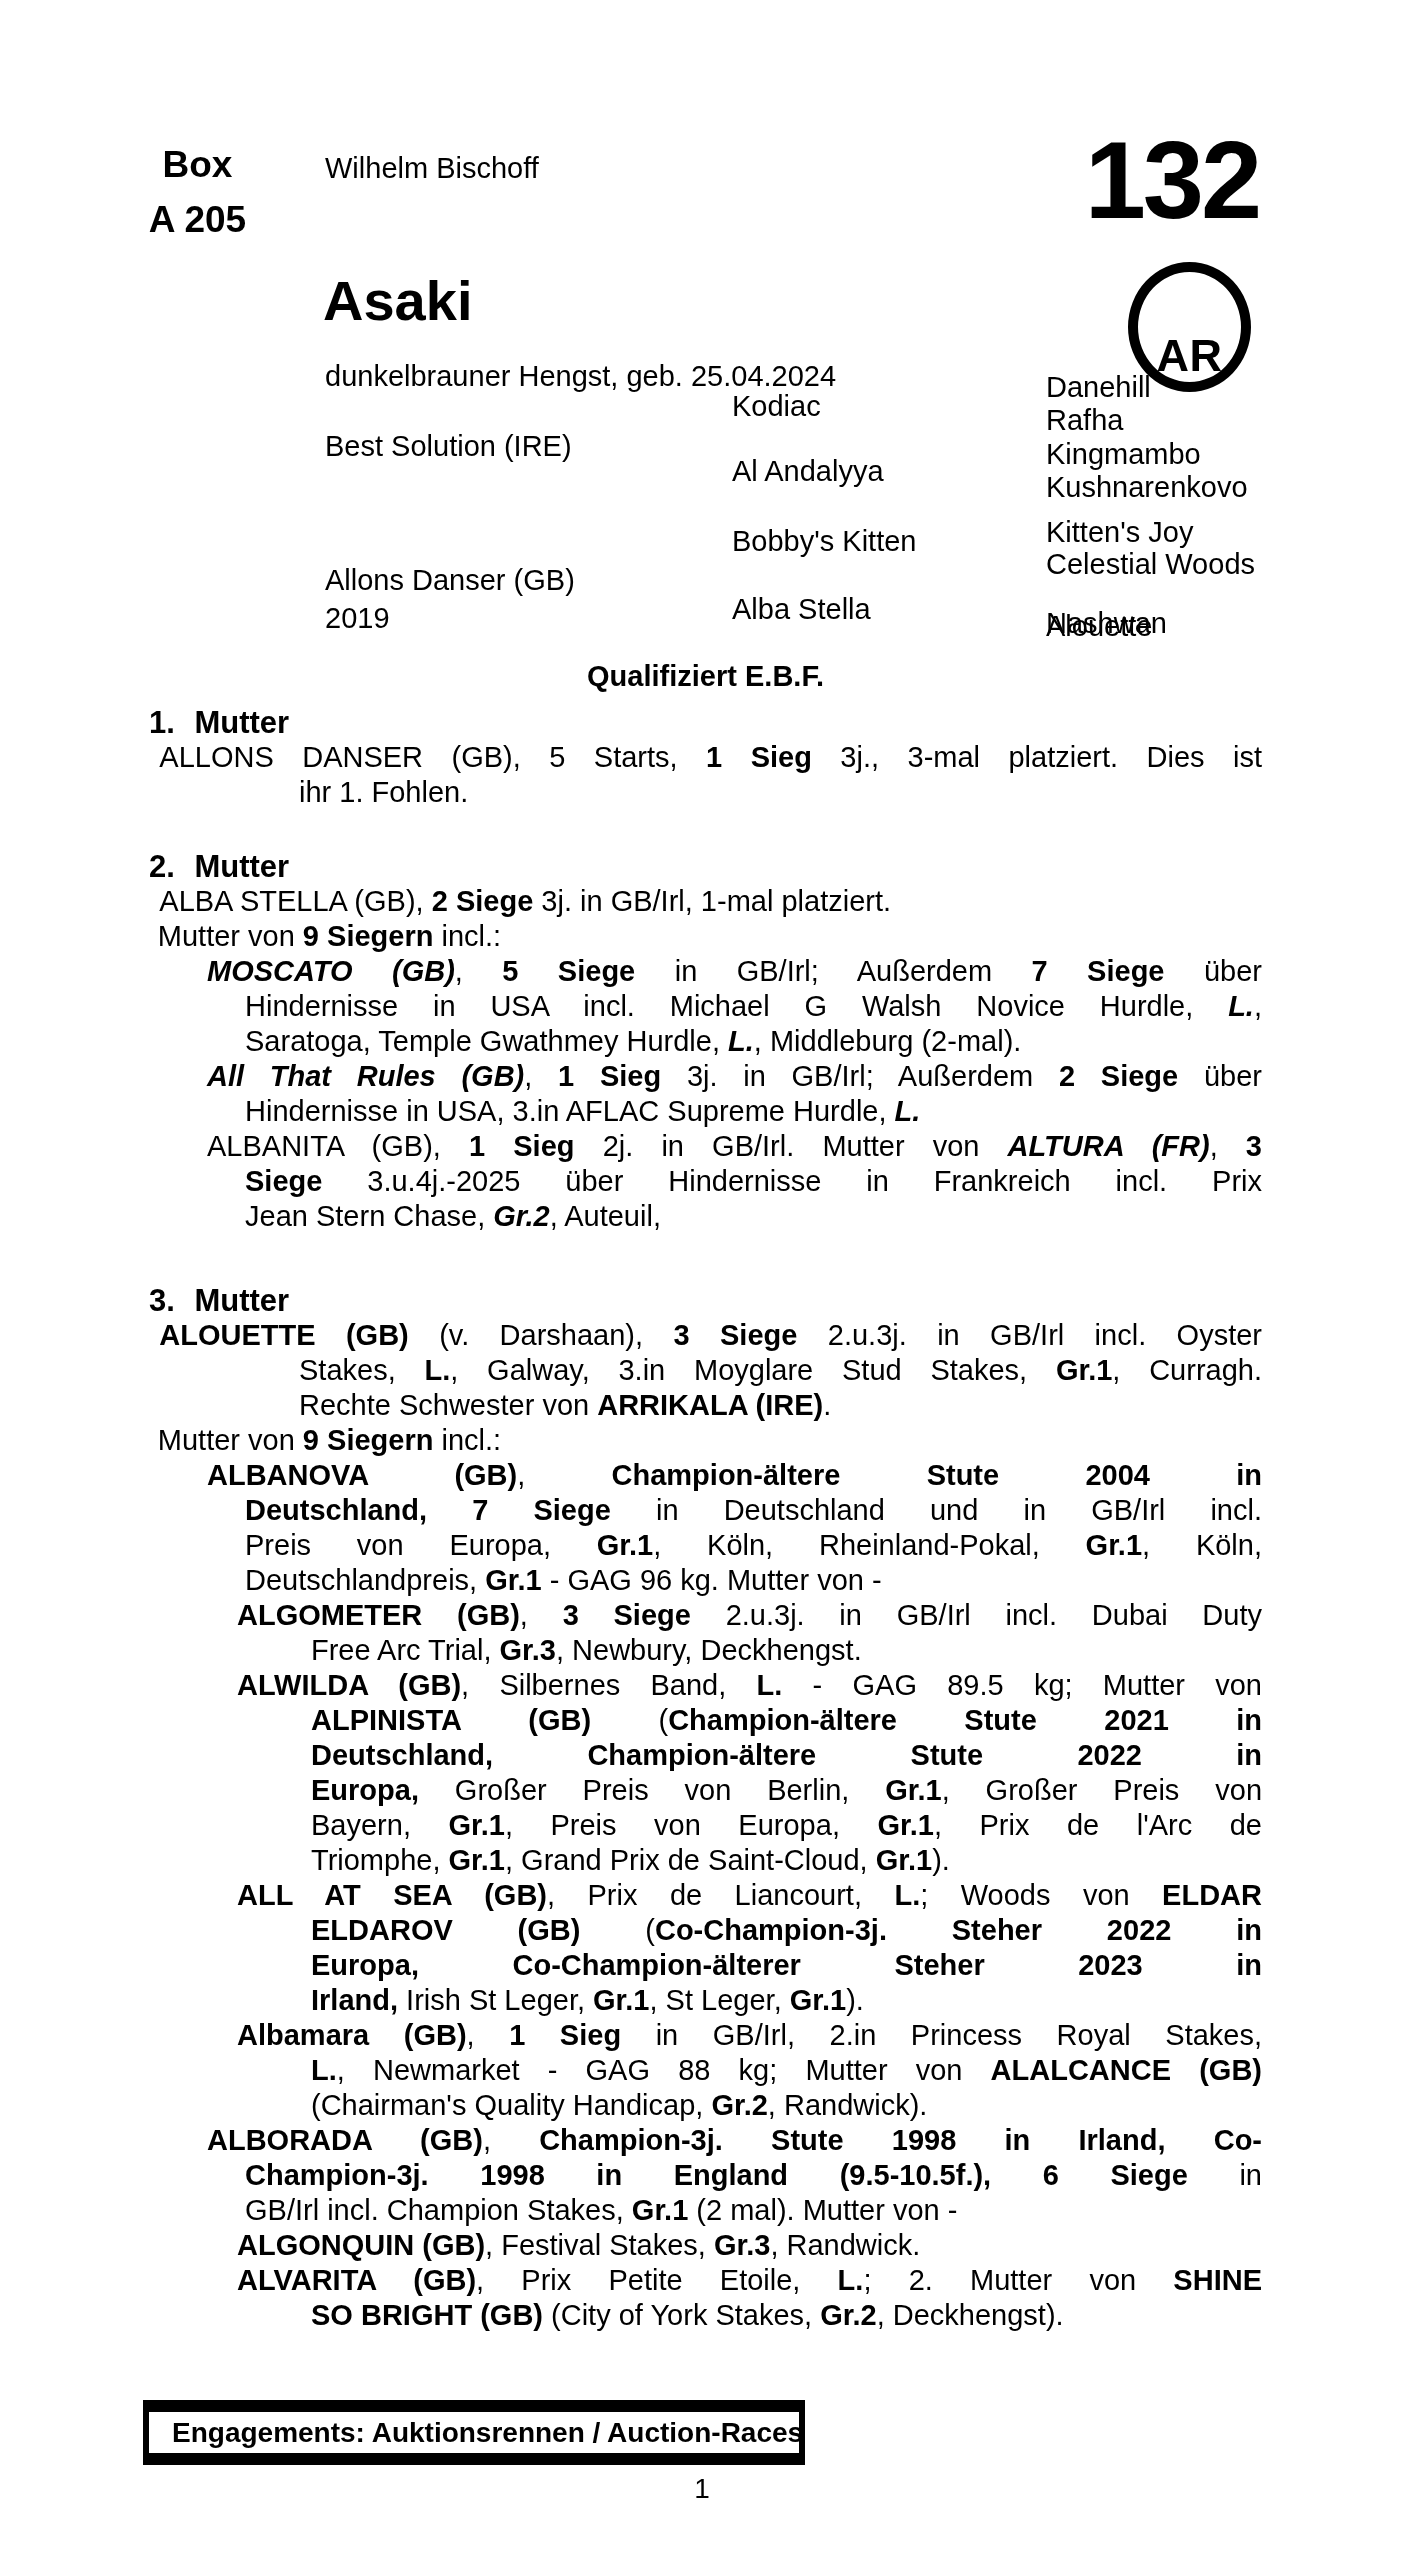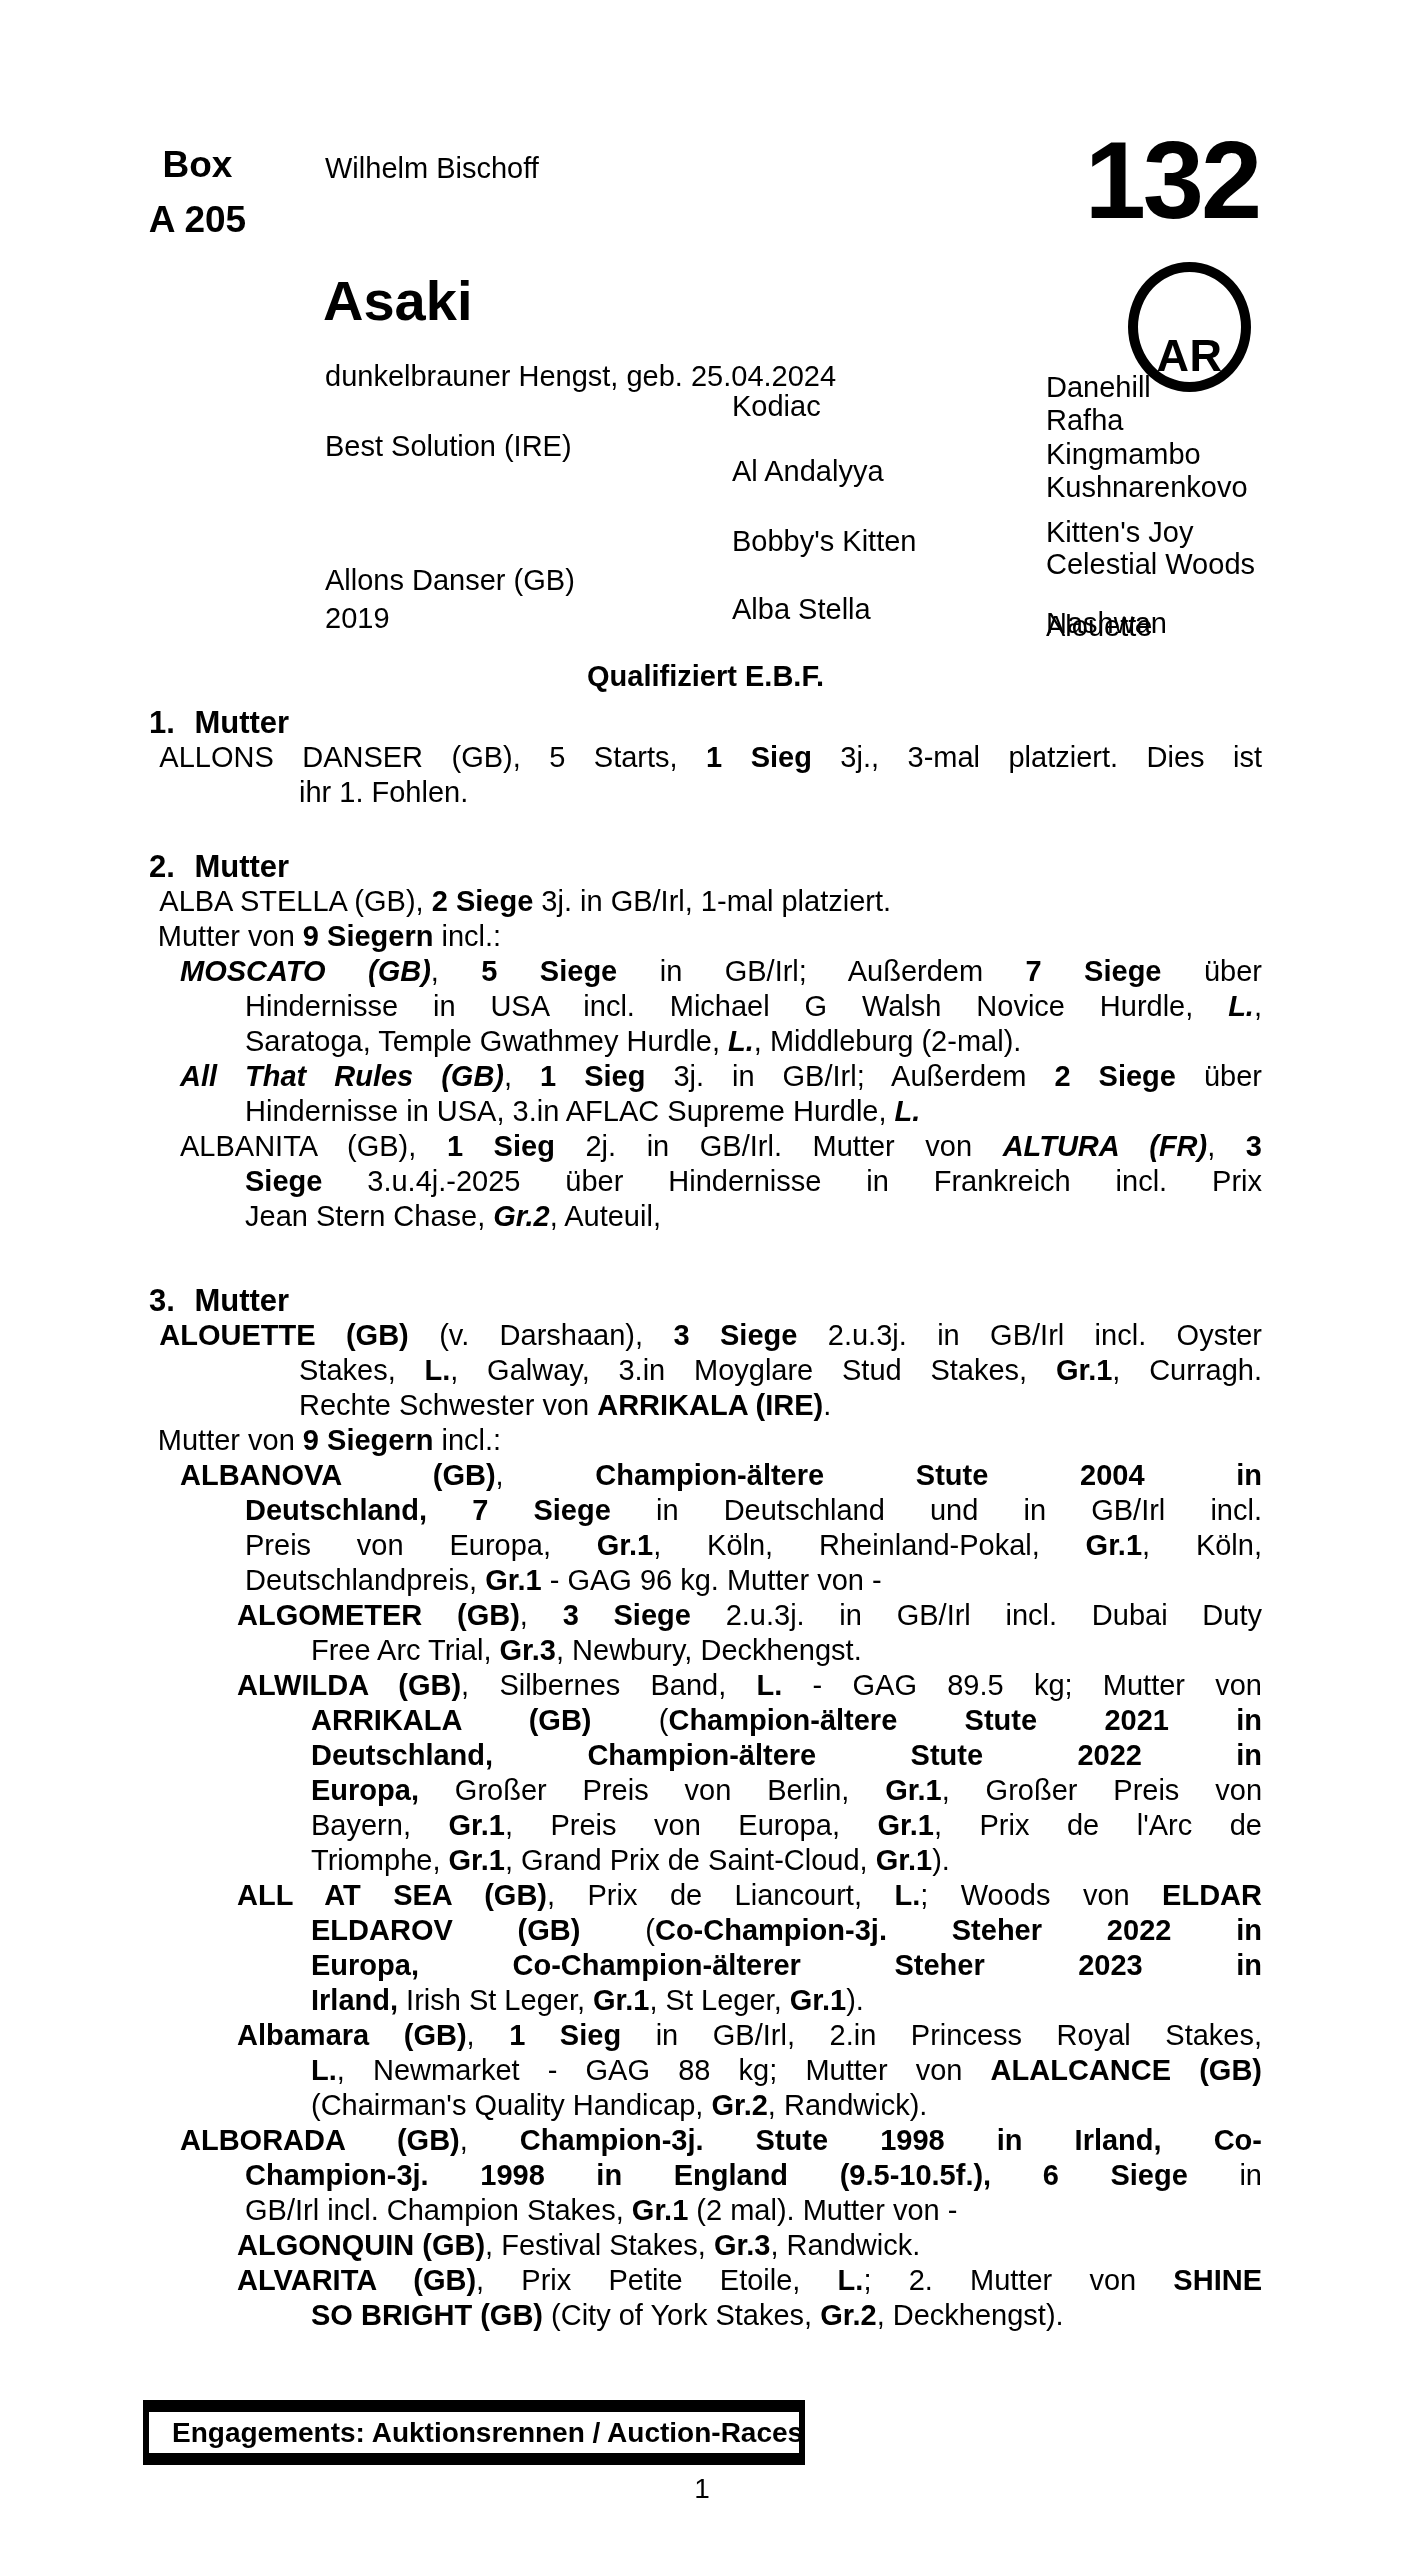--- a/index.html
+++ b/index.html
@@ -26,21 +26,21 @@
   .qual{text-align:center;font-weight:bold;}
   .h{font-weight:bold;font-size:31px;}
   .h .hnum{margin-right:19.6px;}
   .h1{margin-top:11.3px;} .h2{margin-top:39px;} .h3{margin-top:49px;}
   .b{font-weight:bold;}
   .bi{font-weight:bold;font-style:italic;}
   .para .ln{text-align:justify;text-align-last:justify;}
   .para .ln.last{text-align-last:left;}
   .p-flat .ln{margin-left:8.8px;}
   .p-dam .ln{margin-left:150px;} .p-dam .ln:first-child{margin-left:10.3px;}
-  .p-lvl1 .ln{margin-left:96px;} .p-lvl1 .ln:first-child{margin-left:31px;}
+  .p-lvl1 .ln{margin-left:96px;} .p-lvl1 .ln:first-child{margin-left:58px;}
   .p-lvl2 .ln{margin-left:162px;} .p-lvl2 .ln:first-child{margin-left:88px;}
   
   #eng-box{left:143px;top:2400px;width:662px;height:65px;box-sizing:border-box;
     border:solid #000;border-width:12.4px 6.2px;display:flex;align-items:center;
     padding-left:23px;font-weight:bold;font-size:28px;white-space:nowrap;}
   #page-num{left:0;top:2473px;width:1404px;text-align:center;font-size:28px;}
 </style>
 </head>
 <body>
 
@@ -129,21 +129,21 @@
         <div class="ln"><span class="b">Deutschland, 7 Siege</span><span> in Deutschland und in GB/Irl incl.</span></div>
         <div class="ln"><span>Preis von Europa, </span><span class="b">Gr.1</span><span>, Köln, Rheinland-Pokal, </span><span class="b">Gr.1</span><span>, Köln,</span></div>
         <div class="ln last"><span>Deutschlandpreis, </span><span class="b">Gr.1</span><span> - GAG 96 kg. Mutter von -</span></div>
       </div>
     <div class="para p-lvl2">
         <div class="ln"><span class="b">ALGOMETER (GB)</span><span>, </span><span class="b">3 Siege</span><span> 2.u.3j. in GB/Irl incl. Dubai Duty</span></div>
         <div class="ln last"><span>Free Arc Trial, </span><span class="b">Gr.3</span><span>, Newbury, Deckhengst.</span></div>
       </div>
     <div class="para p-lvl2">
         <div class="ln"><span class="b">ALWILDA (GB)</span><span>, Silbernes Band, </span><span class="b">L.</span><span> - GAG 89.5 kg; Mutter von</span></div>
-        <div class="ln"><span class="b">ARRIKALA (GB)</span><span> (</span><span class="b">Champion-ältere Stute 2021 in</span></div>
+        <div class="ln"><span class="b">ALPINISTA (GB)</span><span> (</span><span class="b">Champion-ältere Stute 2021 in</span></div>
         <div class="ln"><span class="b">Deutschland, Champion-ältere Stute 2022 in</span></div>
         <div class="ln"><span class="b">Europa,</span><span> Großer Preis von Berlin, </span><span class="b">Gr.1</span><span>, Großer Preis von</span></div>
         <div class="ln"><span>Bayern, </span><span class="b">Gr.1</span><span>, Preis von Europa, </span><span class="b">Gr.1</span><span>, Prix de l'Arc de</span></div>
         <div class="ln last"><span>Triomphe, </span><span class="b">Gr.1</span><span>, Grand Prix de Saint-Cloud, </span><span class="b">Gr.1</span><span>).</span></div>
       </div>
     <div class="para p-lvl2">
         <div class="ln"><span class="b">ALL AT SEA (GB)</span><span>, Prix de Liancourt, </span><span class="b">L.</span><span>; Woods von </span><span class="b">ELDAR</span></div>
         <div class="ln"><span class="b">ELDAROV (GB)</span><span> (</span><span class="b">Co-Champion-3j. Steher 2022 in</span></div>
         <div class="ln"><span class="b">Europa, Co-Champion-älterer Steher 2023 in</span></div>
         <div class="ln last"><span class="b">Irland,</span><span> Irish St Leger, </span><span class="b">Gr.1</span><span>, St Leger, </span><span class="b">Gr.1</span><span>).</span></div>

